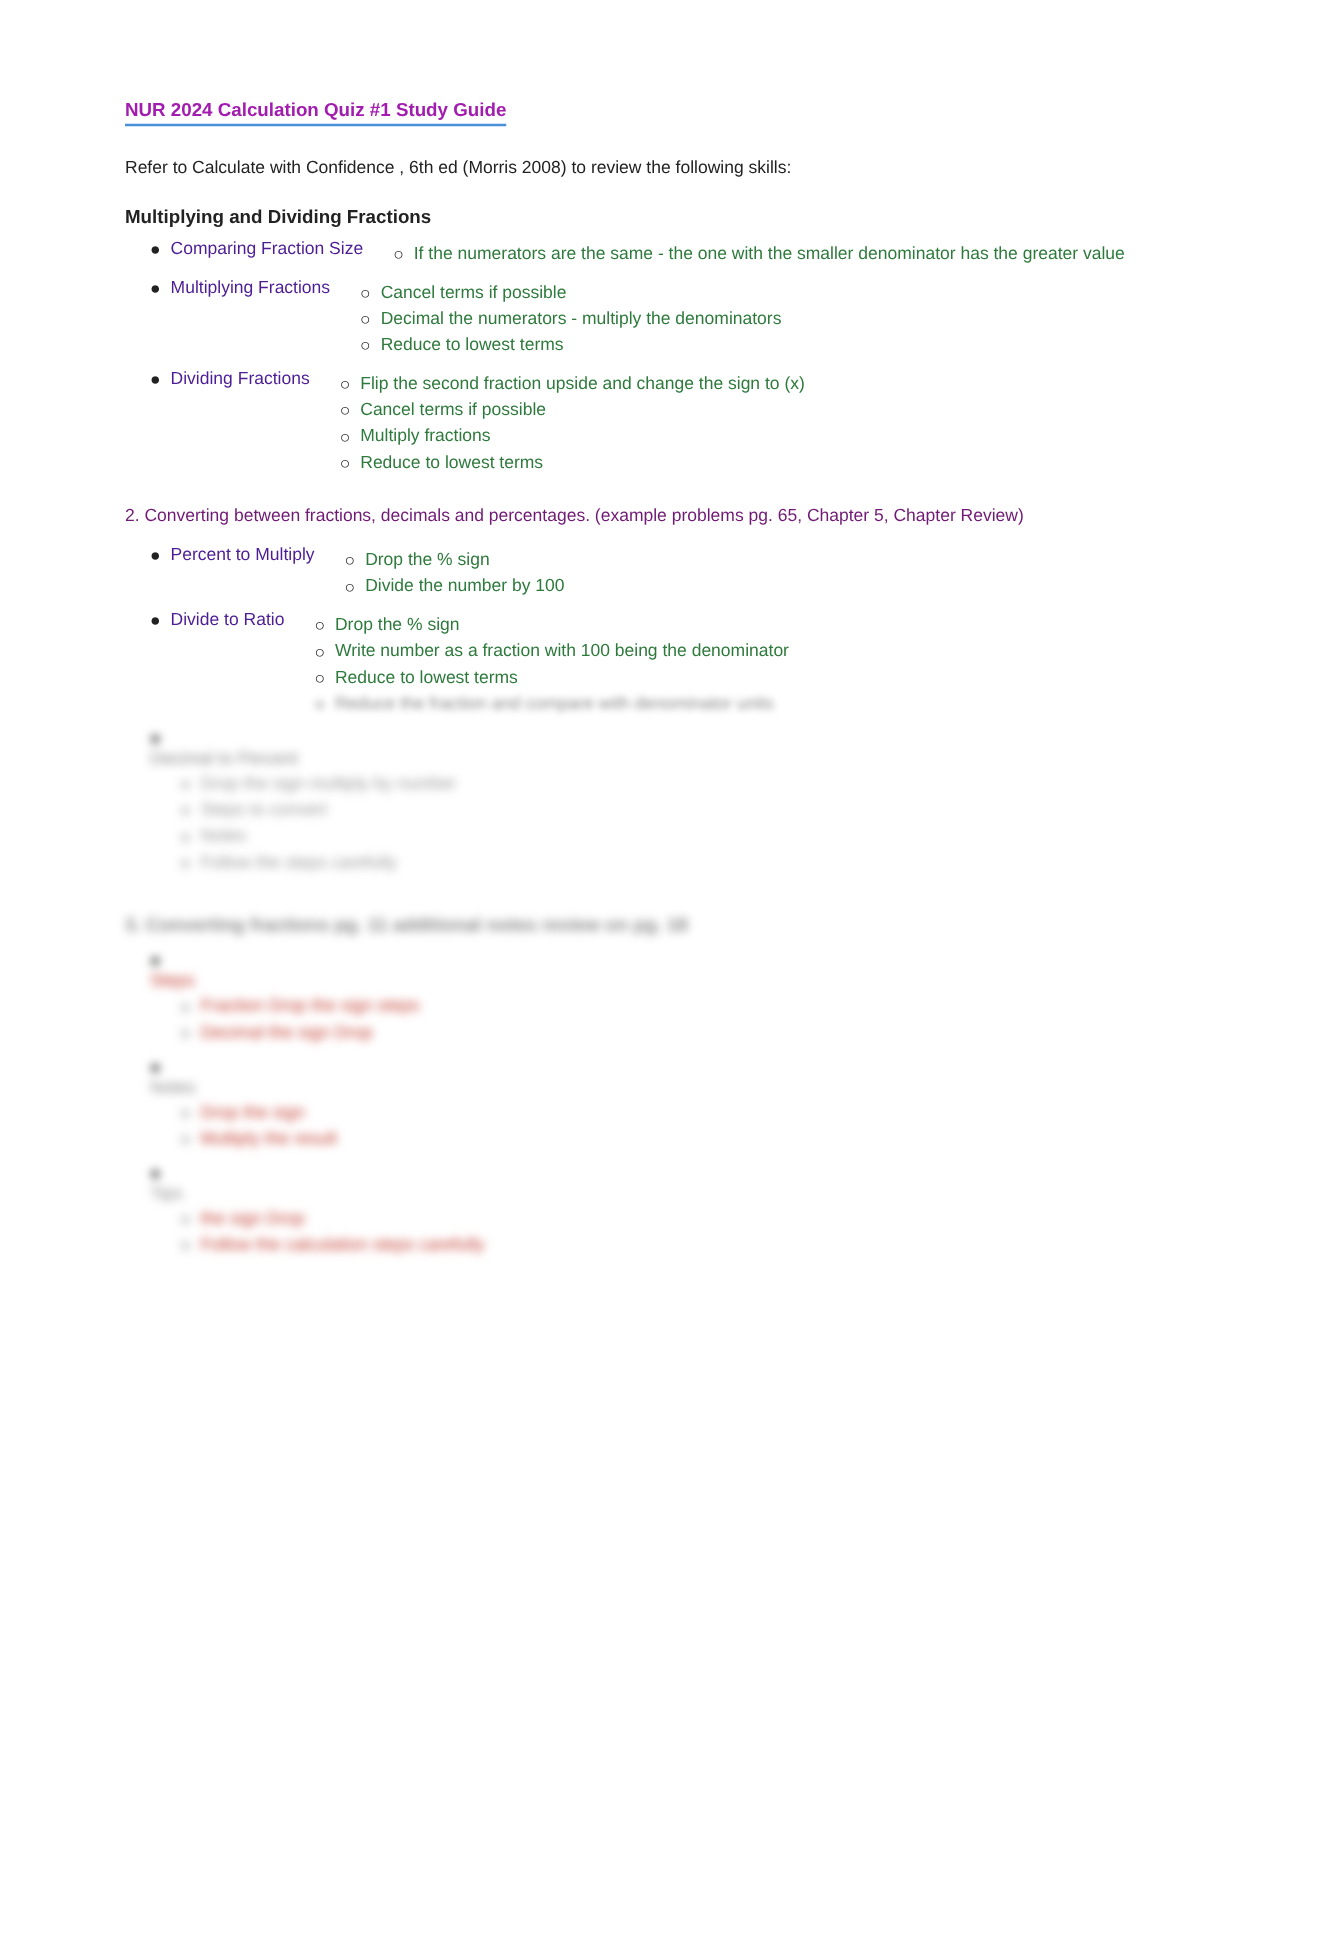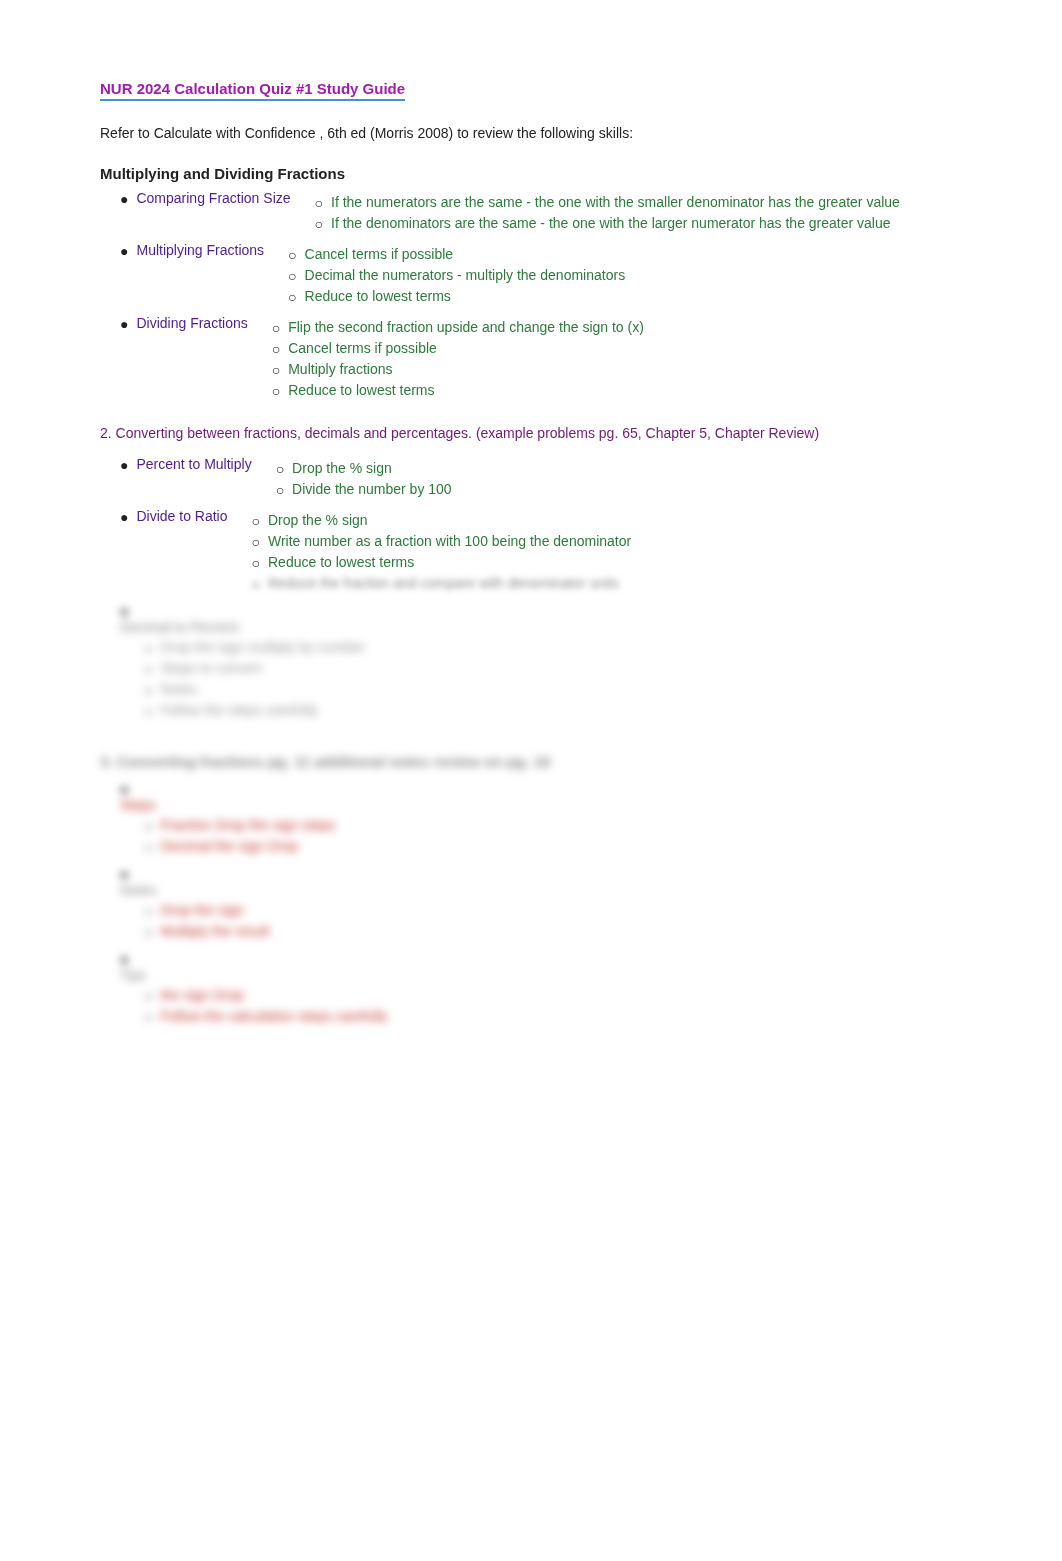--- a/index.html
+++ b/index.html
@@ -116,23 +116,20 @@
 
 
 <ul class="bullet-list">
 
   <li>
     <span class="blue-text">Comparing Fraction Size</span>
     <ul class="sub-list">
       <li>
         <span class="green-text">If the numerators are the same - the one with the smaller denominator has the greater value</span>
       </li>
-      <li>
-        <span class="green-text">If the denominators are the same - the one with the larger numerator has the greater value</span>
-      </li>
     </ul>
   </li>
 
   <li>
     <span class="blue-text">Multiplying Fractions</span>
     <ul class="sub-list">
       <li>
         <span class="green-text">Cancel terms if possible</span>
       </li>
       <li>

